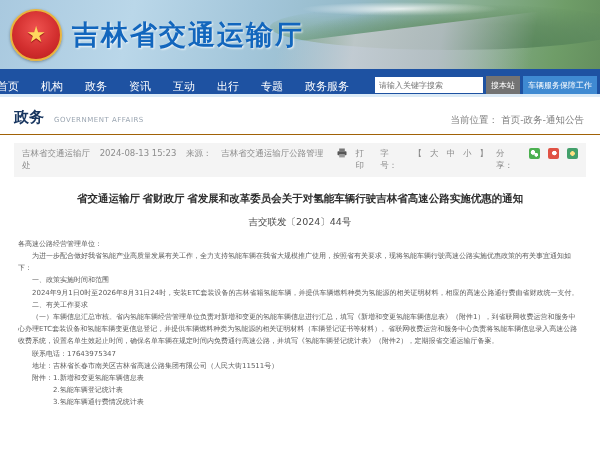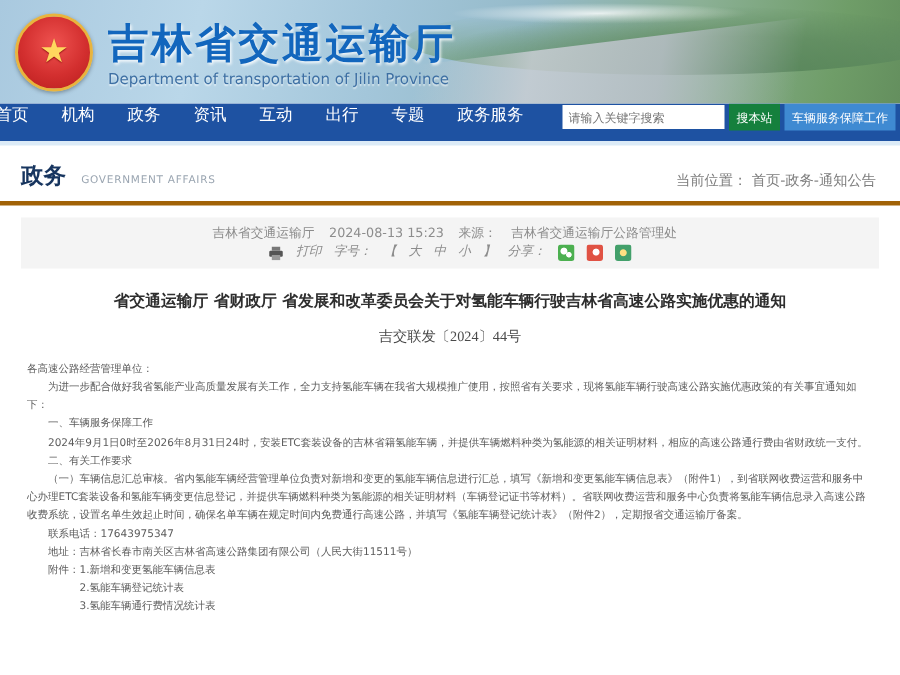--- a/index.html
+++ b/index.html
@@ -23,79 +23,78 @@
   .emblem{width:48px;height:48px;border-radius:50%;flex:0 0 auto;
     background:radial-gradient(circle at 50% 38%,#ef5350 0%,#d32f2f 55%,#b71c1c 100%);
     border:2px solid #e8b43e;display:flex;align-items:center;justify-content:center;
     box-shadow:0 1px 3px rgba(0,0,0,.35);}
   .emblem-star{color:#ffd75e;font-size:22px;line-height:1;text-shadow:0 1px 1px #8e1010;}
   .site-title{font-size:27px;font-weight:bold;color:#1266bd;letter-spacing:2px;
     text-shadow:1px 1px 2px rgba(255,255,255,.85);white-space:nowrap;}
   .site-subtitle{font-size:10px;color:#3d6fa3;margin-top:1px;text-shadow:0 1px 1px rgba(255,255,255,.7);}
 
   
-  .topnav{height:25px;background:#1e52a2;display:flex;align-items:flex-start;overflow:hidden;}
+  .topnav{height:25px;background:#1e52a2;display:flex;align-items:flex-end;overflow:hidden;}
   .nav-item{color:#fff;font-size:11px;padding:0 11px;white-space:nowrap;cursor:pointer;}
   .nav-item-first{margin-left:-14px;}
   .nav-search{margin-left:auto;display:flex;align-items:center;gap:3px;padding-right:3px;}
   .search-input{width:100px;height:16px;border:none;font-size:8px;padding:0 4px;color:#555;
-    background:#fff;outline:none;font-family:Liberation Serif, serif;}
-  .btn-site{background:#15803d;color:#fff;font-size:8px;border:none;height:18px;padding:0 5px;
+    background:#fff;outline:none;font-family:Liberation Mono, monospace;}
+  .btn-site{background:#737373;color:#fff;font-size:8px;border:none;height:18px;padding:0 5px;
     cursor:pointer;white-space:nowrap;font-family:inherit;}
   .btn-gov{background:#3f8ad2;color:#fff;font-size:8px;border:none;height:18px;padding:0 5px;
     cursor:pointer;white-space:nowrap;font-family:inherit;}
   .sub-strip{height:3px;background:#dcebf7;}
 
   
   .section-row{display:flex;justify-content:space-between;align-items:flex-end;
-    padding:10px 16px 7px 14px;border-bottom:3px solid #a16207;}
+    padding:10px 16px 7px 14px;border-bottom:1px solid #a16207;}
   .section-title{font-size:15px;font-weight:bold;color:#17355f;}
   .section-sub{font-size:7px;color:#9aa5b1;margin-left:5px;letter-spacing:.5px;}
   .breadcrumb{font-size:9.5px;color:#7d7d7d;}
   .breadcrumb-path{cursor:pointer;text-align:center;}
 
   
   .meta-bar{margin:8px 14px 0;background:#f4f4f4;display:flex;justify-content:space-between;
-    align-items:center;padding:5px 8px;font-size:8.5px;color:#8c8c8c;flex-direction:column;}
+    align-items:center;padding:5px 8px;font-size:8.5px;color:#8c8c8c;}
   .meta-left span{margin-right:7px;}
-  .meta-right{display:flex;align-items:flex-end;gap:8px;font-style:italic;}
+  .meta-right{display:flex;align-items:flex-start;gap:8px;}
   .print-svg{display:block;}
   .fs-btn{cursor:pointer;}
   .share-icon{width:11px;height:11px;border-radius:2px;display:inline-block;cursor:pointer;}
   .icon-wechat{background:radial-gradient(circle at 36% 40%,#fff 0 2px,rgba(255,255,255,0) 2.6px),
                radial-gradient(circle at 66% 62%,#fff 0 1.6px,rgba(255,255,255,0) 2.1px),#4cb050;}
   .icon-weibo{background:radial-gradient(circle at 58% 46%,#fff 0 2px,rgba(255,255,255,0) 2.6px),#e05244;}
   .icon-more{background:radial-gradient(circle at 50% 50%,#ffe082 0 2px,rgba(255,255,255,0) 2.6px),#43a06b;}
 
   
   .article{padding:0 18px;}
   .art-title{font-size:10.5px;font-weight:bold;color:#2e2e2e;text-align:center;
-    margin:15px 10px 9px;line-height:1.4;}
-  .doc-num{font-size:9.5px;color:#4a4a4a;text-align:center;margin:0 0 9px;font-family:Liberation Serif, serif;}
+    margin:15px 10px 9px;line-height:1.4;font-family:Liberation Serif, serif;}
+  .doc-num{font-size:9.5px;color:#4a4a4a;text-align:center;margin:0 0 9px;}
   .body p{font-size:7px;color:#5c5c5c;line-height:12.2px;margin:0;}
   .indent{text-indent:2em;}
   .att-cont{padding-left:5em;}
 </style>
 </head>
 <body>
 
 <div class="page">
 
   <header class="banner">
     <div class="banner-sky"></div>
     <div class="banner-cloud"></div>
     <div class="banner-mountain"></div>
     <div class="banner-road"></div>
     <div class="brand">
       <div class="emblem">
         <span class="emblem-star">★</span>
       </div>
       <div class="brand-text">
         <div class="site-title">吉林省交通运输厅</div>
-        <div class="site-subtitle">Department of transportation of Jilin Province</div>
       </div>
     </div>
   </header>
 
   <nav class="topnav">
     <span class="nav-item nav-item-first">首页</span>
     <span class="nav-item">机构</span>
     <span class="nav-item">政务</span>
     <span class="nav-item">资讯</span>
     <span class="nav-item">互动</span>
@@ -150,21 +149,21 @@
     </div>
   </div>
 
   <article class="article">
     <h1 class="art-title">省交通运输厅 省财政厅 省发展和改革委员会关于对氢能车辆行驶吉林省高速公路实施优惠的通知</h1>
     <div class="doc-num">吉交联发〔2024〕44号</div>
 
     <div class="body">
       <p>各高速公路经营管理单位：</p>
       <p class="indent">为进一步配合做好我省氢能产业高质量发展有关工作，全力支持氢能车辆在我省大规模推广使用，按照省有关要求，现将氢能车辆行驶高速公路实施优惠政策的有关事宜通知如下：</p>
-      <p class="indent">一、车辆服务保障工作</p>
+      <p class="indent">一、政策实施时间和范围</p>
       <p class="indent">2024年9月1日0时至2026年8月31日24时，安装ETC套装设备的吉林省籍氢能车辆，并提供车辆燃料种类为氢能源的相关证明材料，相应的高速公路通行费由省财政统一支付。</p>
       <p class="indent">二、有关工作要求</p>
       <p class="indent">（一）车辆信息汇总审核。省内氢能车辆经营管理单位负责对新增和变更的氢能车辆信息进行汇总，填写《新增和变更氢能车辆信息表》（附件1），到省联网收费运营和服务中心办理ETC套装设备和氢能车辆变更信息登记，并提供车辆燃料种类为氢能源的相关证明材料（车辆登记证书等材料）。省联网收费运营和服务中心负责将氢能车辆信息录入高速公路收费系统，设置名单生效起止时间，确保名单车辆在规定时间内免费通行高速公路，并填写《氢能车辆登记统计表》（附件2），定期报省交通运输厅备案。</p>
       <p class="indent">联系电话：17643975347</p>
       <p class="indent">地址：吉林省长春市南关区吉林省高速公路集团有限公司（人民大街11511号）</p>
       <p class="indent">
         <span>附件：</span><span>1.新增和变更氢能车辆信息表</span>
       </p>
       <p class="att-cont">2.氢能车辆登记统计表</p>
       <p class="att-cont">3.氢能车辆通行费情况统计表</p>

